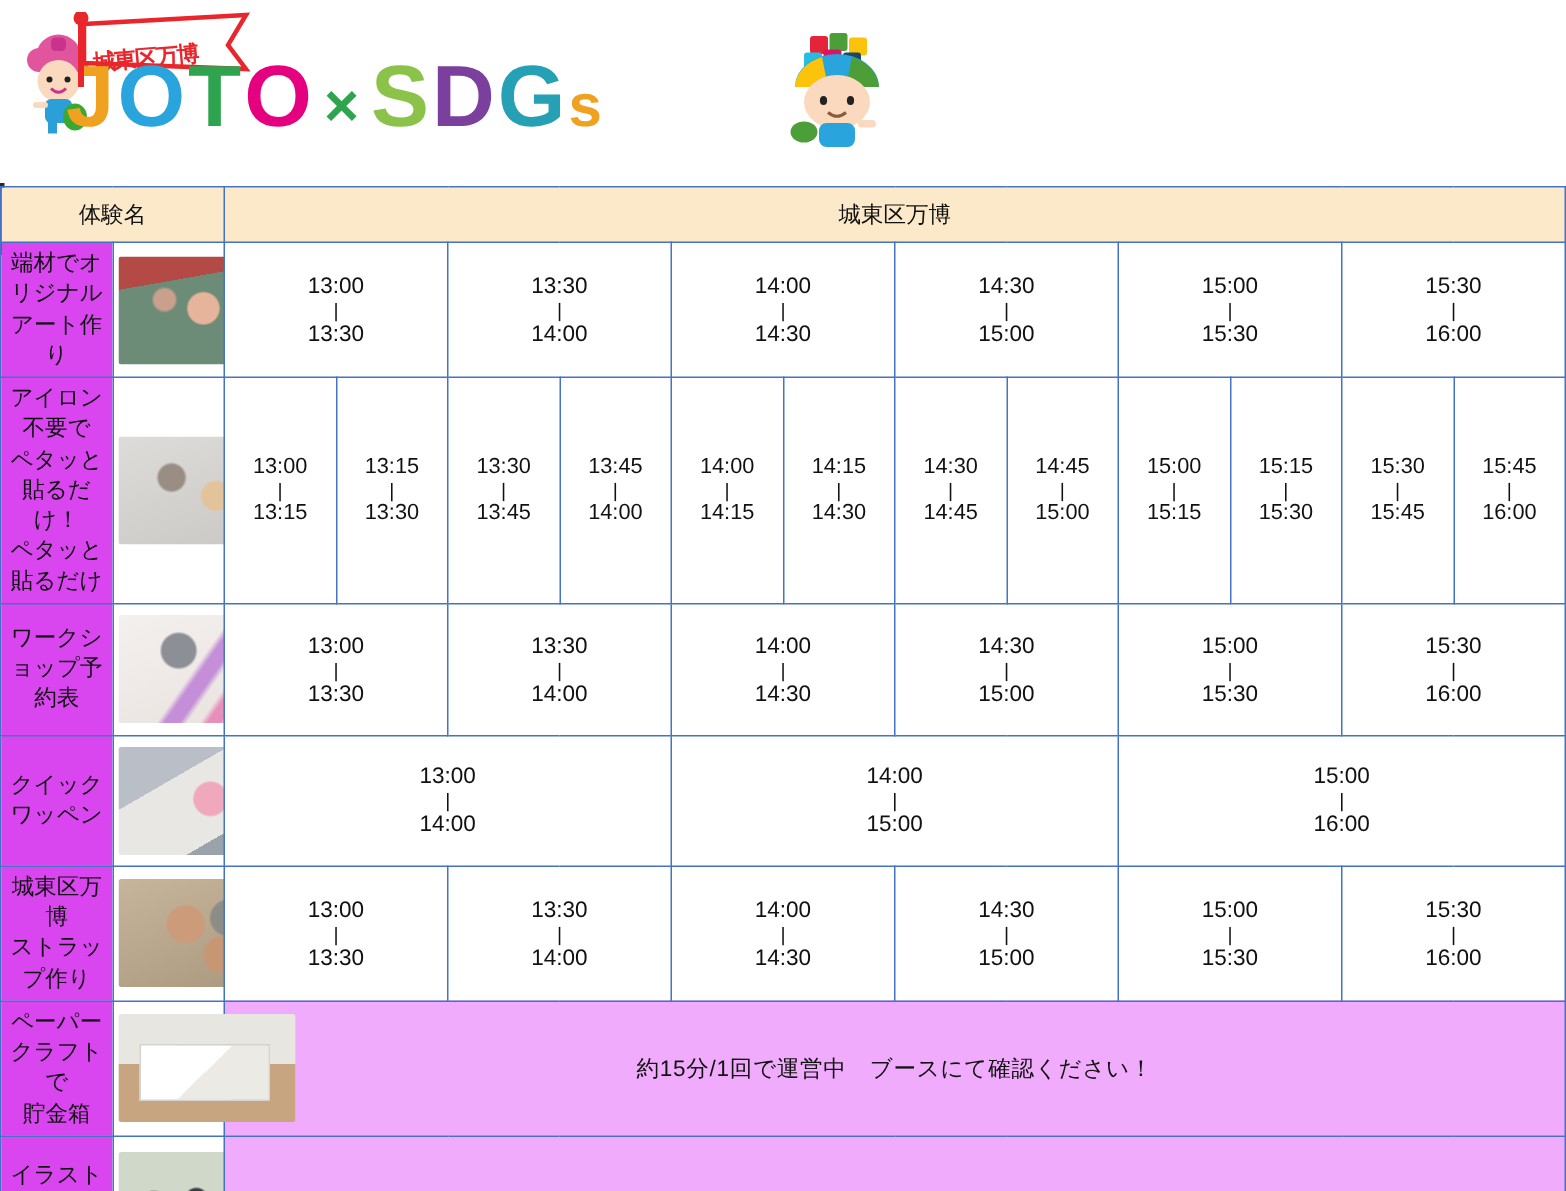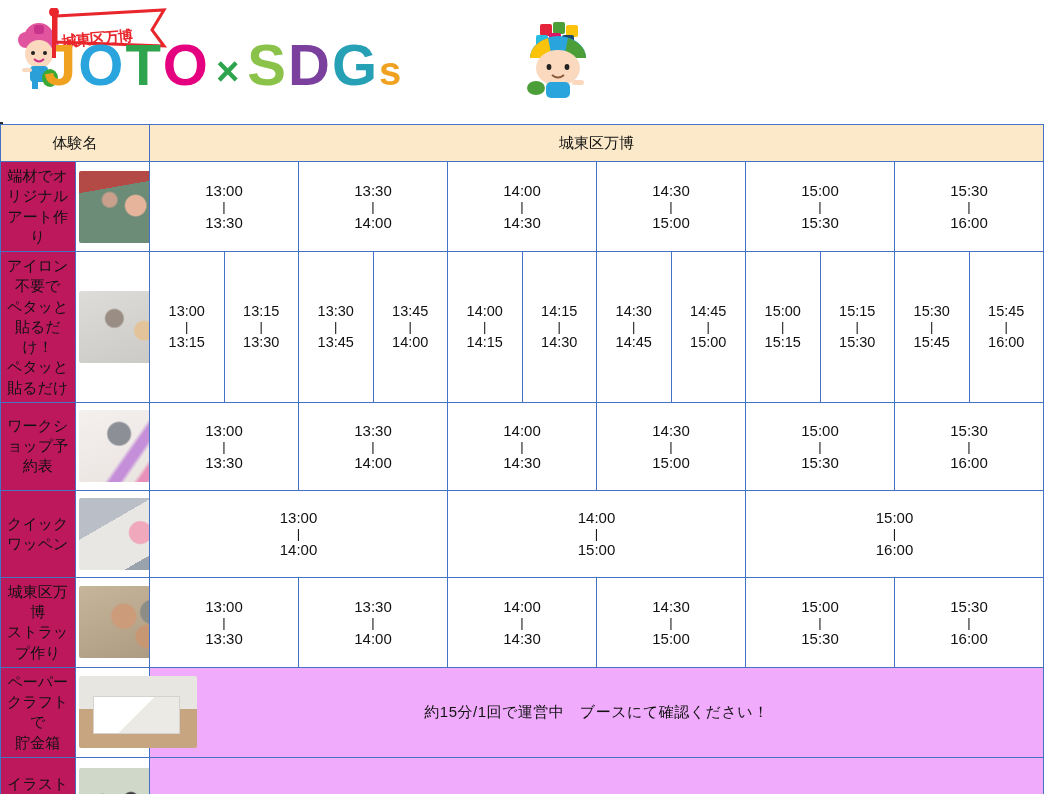--- a/index.html
+++ b/index.html
@@ -56,21 +56,21 @@
   }
   .tbl td, .tbl th {
     border:1.6px solid #4472c4;
     text-align:center; vertical-align:middle;
     font-size:15px; color:#111; font-weight:normal;
   }
   .hdr-cell {
     background:#fbe9c9; height:37px; font-size:17px; color:#1a1a1a;
   }
   .name-cell {
-    background:#be185d; width:196px;
+    background:#d946ef; width:196px;
     font-size:15px; color:#111; line-height:1.35; padding:4px 6px;margin-top:32px;
   }
   .photo-cell {
     background:#ffffff; width:126px; padding:3px;
   }
   .photo {
     width:118px; height:72px; border-radius:2px; display:block; margin:0 auto;
     background:#cfcfcf;
   }
   .slot {

